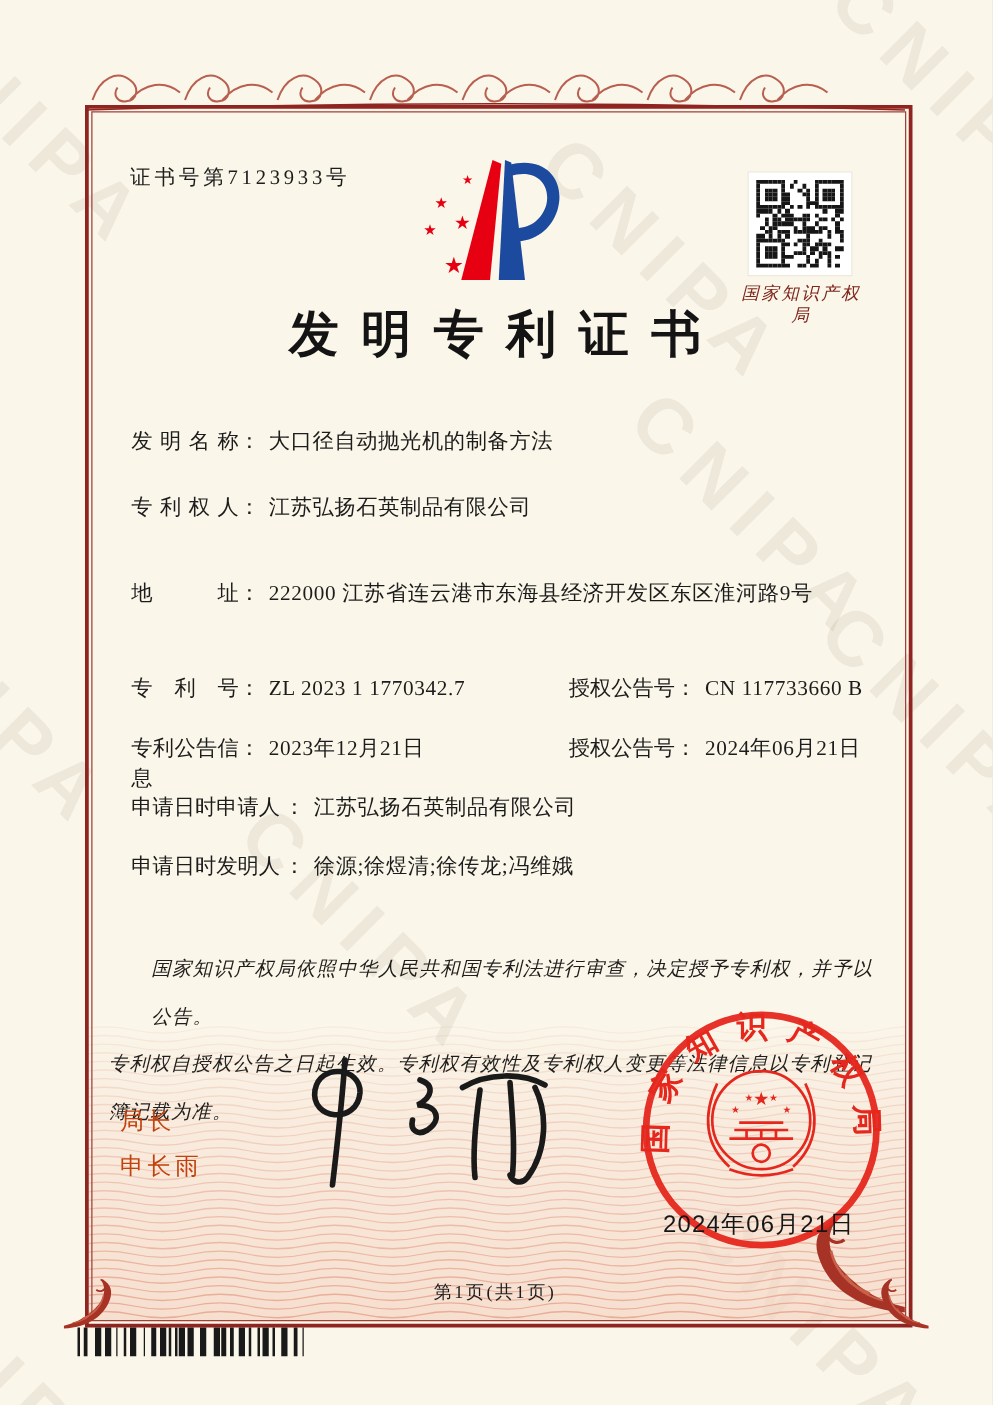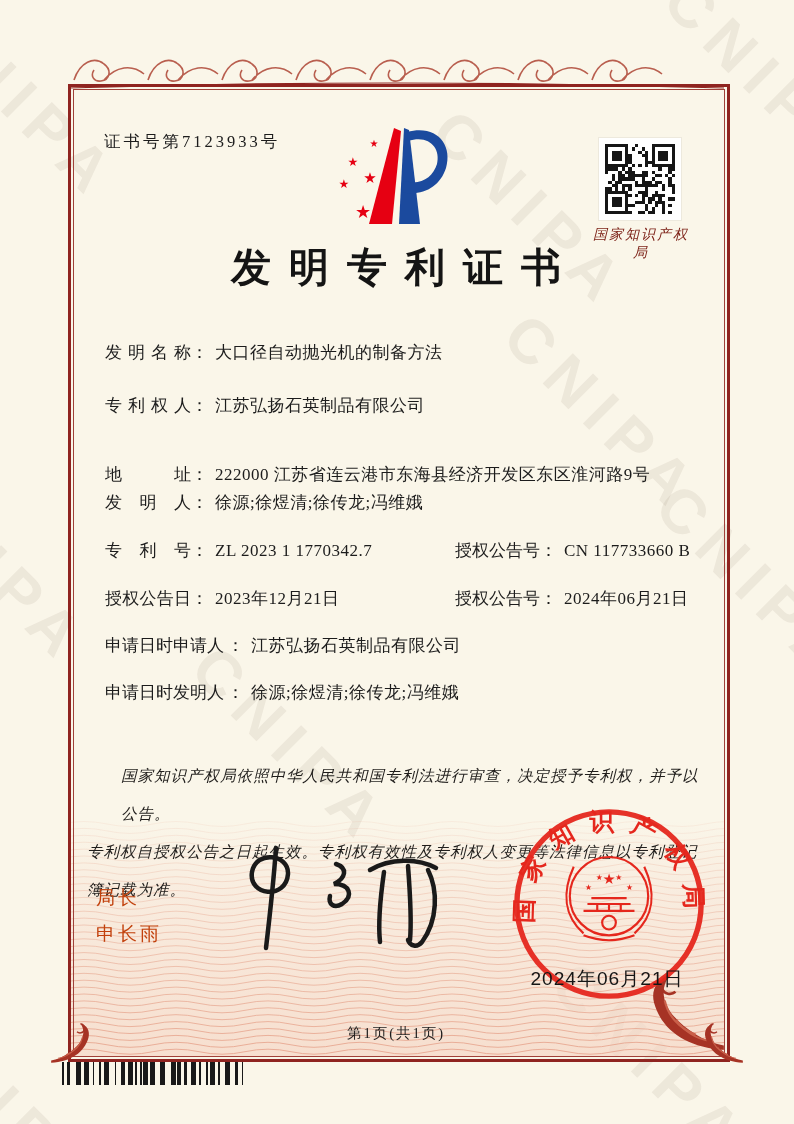--- a/index.html
+++ b/index.html
@@ -595,29 +595,26 @@
 
   <div class="row" style="top:394px">
     <span class="flabel">专利权人</span><span class="fcolon">：</span><span class="fvalue">江苏弘扬石英制品有限公司</span>
   </div>
   <div class="row" style="top:341px">
     <span class="flabel">发明名称</span><span class="fcolon">：</span><span class="fvalue">大口径自动抛光机的制备方法</span>
   </div>
   <div class="row" style="top:463px">
     <span class="flabel">地址</span><span class="fcolon">：</span><span class="fvalue">222000 江苏省连云港市东海县经济开发区东区淮河路9号</span>
   </div>
-  <div class="row" style="top:491px">
-    <span class="flabel">发明人</span><span class="fcolon">：</span><span class="fvalue">徐源;徐煜清;徐传龙;冯维娥</span>
-  </div>
   <div class="row" style="top:539px">
     <span class="flabel">专利号</span><span class="fcolon">：</span><span class="fvalue">ZL 2023 1 1770342.7</span>
     <span class="col2"><span>授权公告号</span><span class="fcolon">：</span><span class="fvalue">CN 117733660 B</span></span>
   </div>
   <div class="row" style="top:587px">
-    <span class="flabel">授权公告日</span><span class="fcolon">：</span><span class="fvalue">2023年12月21日</span>
+    <span class="flabel">专利公告信息</span><span class="fcolon">：</span><span class="fvalue">2023年12月21日</span>
     <span class="col2"><span>授权公告号</span><span class="fcolon">：</span><span class="fvalue">2024年06月21日</span></span>
   </div>
   <div class="row" style="top:634px">
     <span class="flabel wide">申请日时申请人</span><span class="fcolon">：</span><span class="fvalue">江苏弘扬石英制品有限公司</span>
   </div>
   <div class="row" style="top:681px">
     <span class="flabel wide">申请日时发明人</span><span class="fcolon">：</span><span class="fvalue">徐源;徐煜清;徐传龙;冯维娥</span>
   </div>
 
   <div class="decl">

